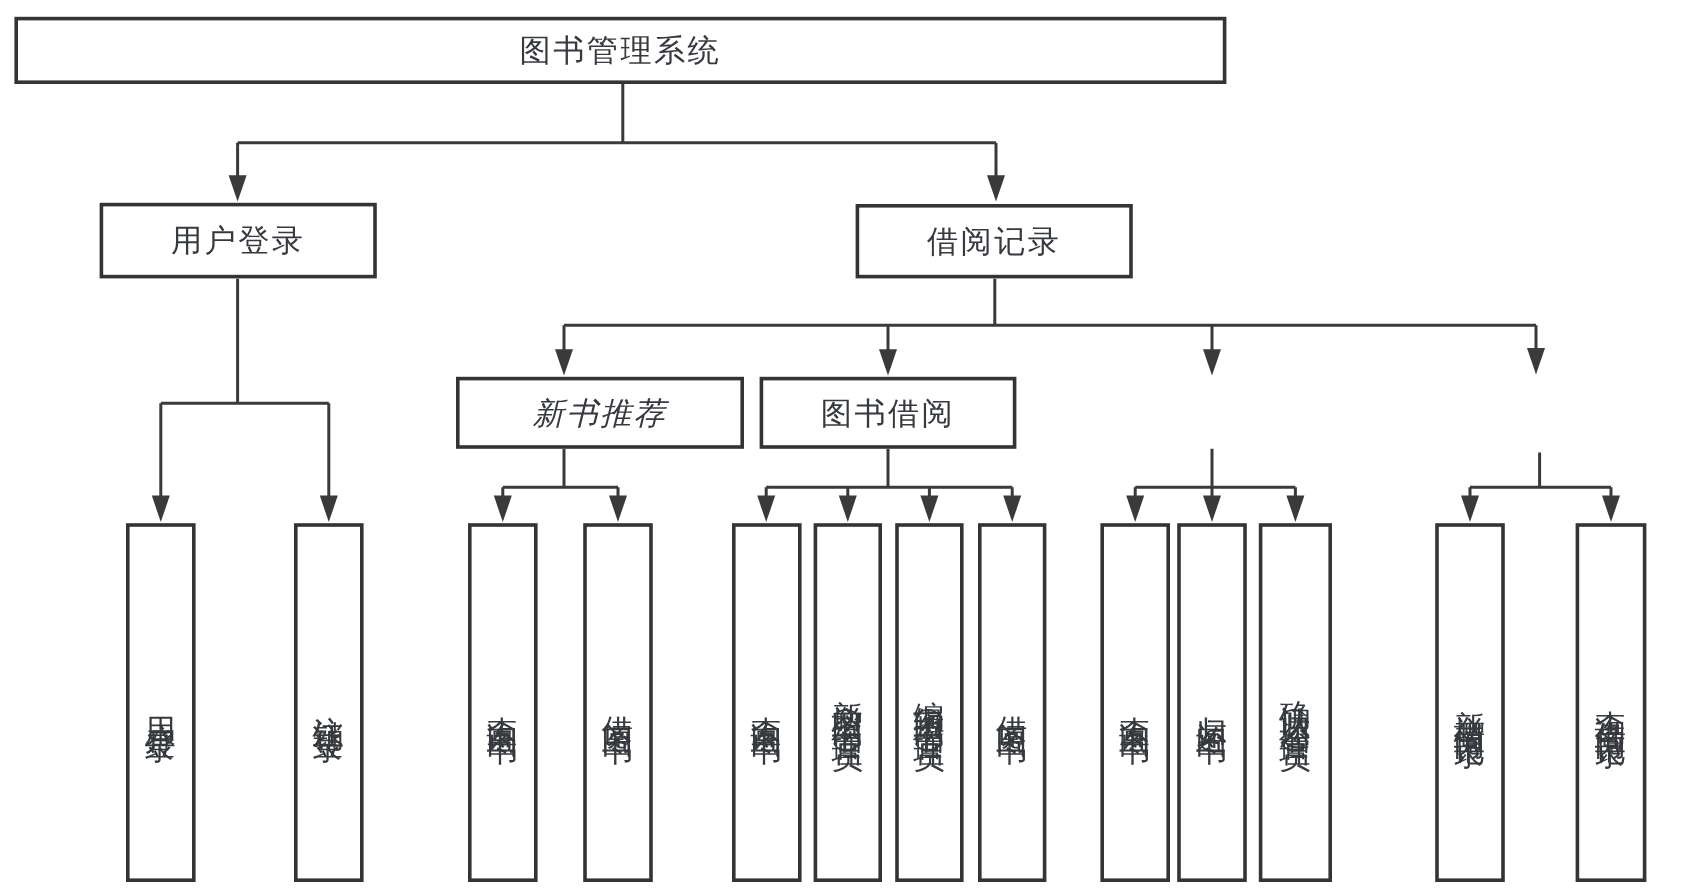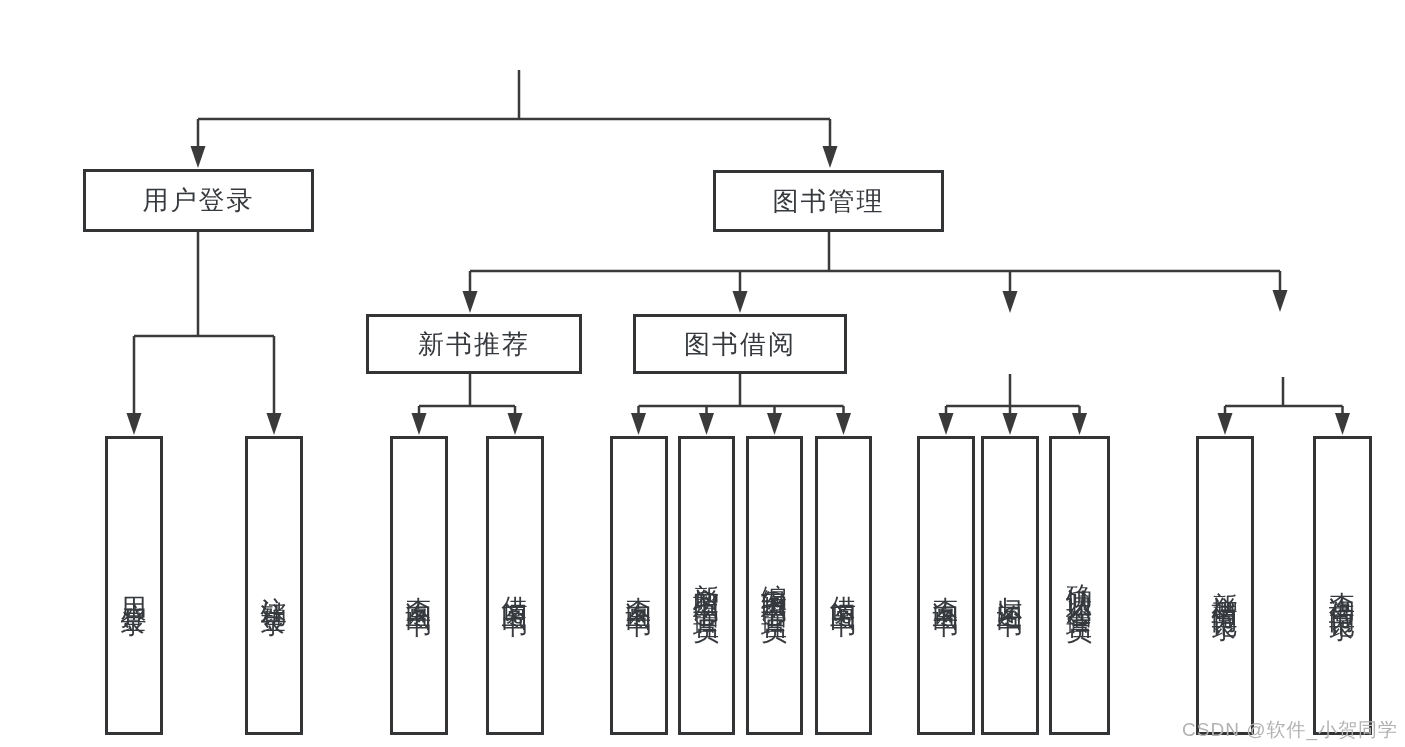--- a/index.html
+++ b/index.html
@@ -47,21 +47,21 @@
     font-size: 26px;
     line-height: 1;
     letter-spacing: 5px;
     color: #36393d;
     white-space: nowrap;
   }
   
   #n-root   { left: 12px;   top: 14px;  width: 1010px; height: 56px; }
   #n-user   { left: 83px;   top: 169px; width: 231px;  height: 63px; }
   #n-book   { left: 713px;  top: 170px; width: 231px;  height: 62px; }
-  #n-rec    { left: 366px;  top: 314px; width: 216px;  height: 60px; }
+  #n-rec    { left: 380px;  top: 314px; width: 240px;  height: 60px; font-style: italic; }
   #n-bor    { left: 633px;  top: 314px; width: 214px;  height: 60px; }
   #n-cur    { left: 904px;  top: 314px; width: 215px;  height: 60px; }
   #n-log    { left: 1173px; top: 313px; width: 220px;  height: 64px; }
 
   .leaf { top: 436px; height: 299px; }
   #l-user-login   { left: 105px;  width: 58px; }
   #l-logout       { left: 245px;  width: 58px; }
   #l-rec-query    { left: 390px;  width: 58px; }
   #l-rec-borrow   { left: 486px;  width: 58px; }
   #l-bor-query    { left: 610px;  width: 58px; }
@@ -116,26 +116,29 @@
       <polygon points="767,413 782,413 774.5,435"></polygon>
       <polygon points="836,413 851,413 843.5,435"></polygon>
       <polygon points="938.5,413 953.5,413 946,435"></polygon>
       <polygon points="1002.5,413 1017.5,413 1010,435"></polygon>
       <polygon points="1072,413 1087,413 1079.5,435"></polygon>
       <polygon points="1217.5,413 1232.5,413 1225,435"></polygon>
       <polygon points="1335,413 1350,413 1342.5,435"></polygon>
     </g>
   </svg>
 
+  <div class="box" id="n-root">
+    <span class="h-label">图书管理系统</span>
+  </div>
 
   <div class="box" id="n-user">
     <span class="h-label">用户登录</span>
   </div>
   <div class="box" id="n-book">
-    <span class="h-label">图书管理</span>
+    <span class="h-label">借阅记录</span>
   </div>
 
   <div class="box" id="n-rec">
     <span class="h-label">新书推荐</span>
   </div>
   <div class="box" id="n-bor">
     <span class="h-label">图书借阅</span>
   </div>
 
   <div class="box leaf" id="l-user-login">
@@ -175,15 +178,14 @@
     <span class="v-label">确认归还（管理员）</span>
   </div>
 
   <div class="box leaf" id="l-log-add">
     <span class="v-label">新增借阅记录</span>
   </div>
   <div class="box leaf" id="l-log-query">
     <span class="v-label">查询借阅记录</span>
   </div>
 
-  <div class="watermark">CSDN @软件_小贺同学</div>
 
 </div>
 
 </body></html>

